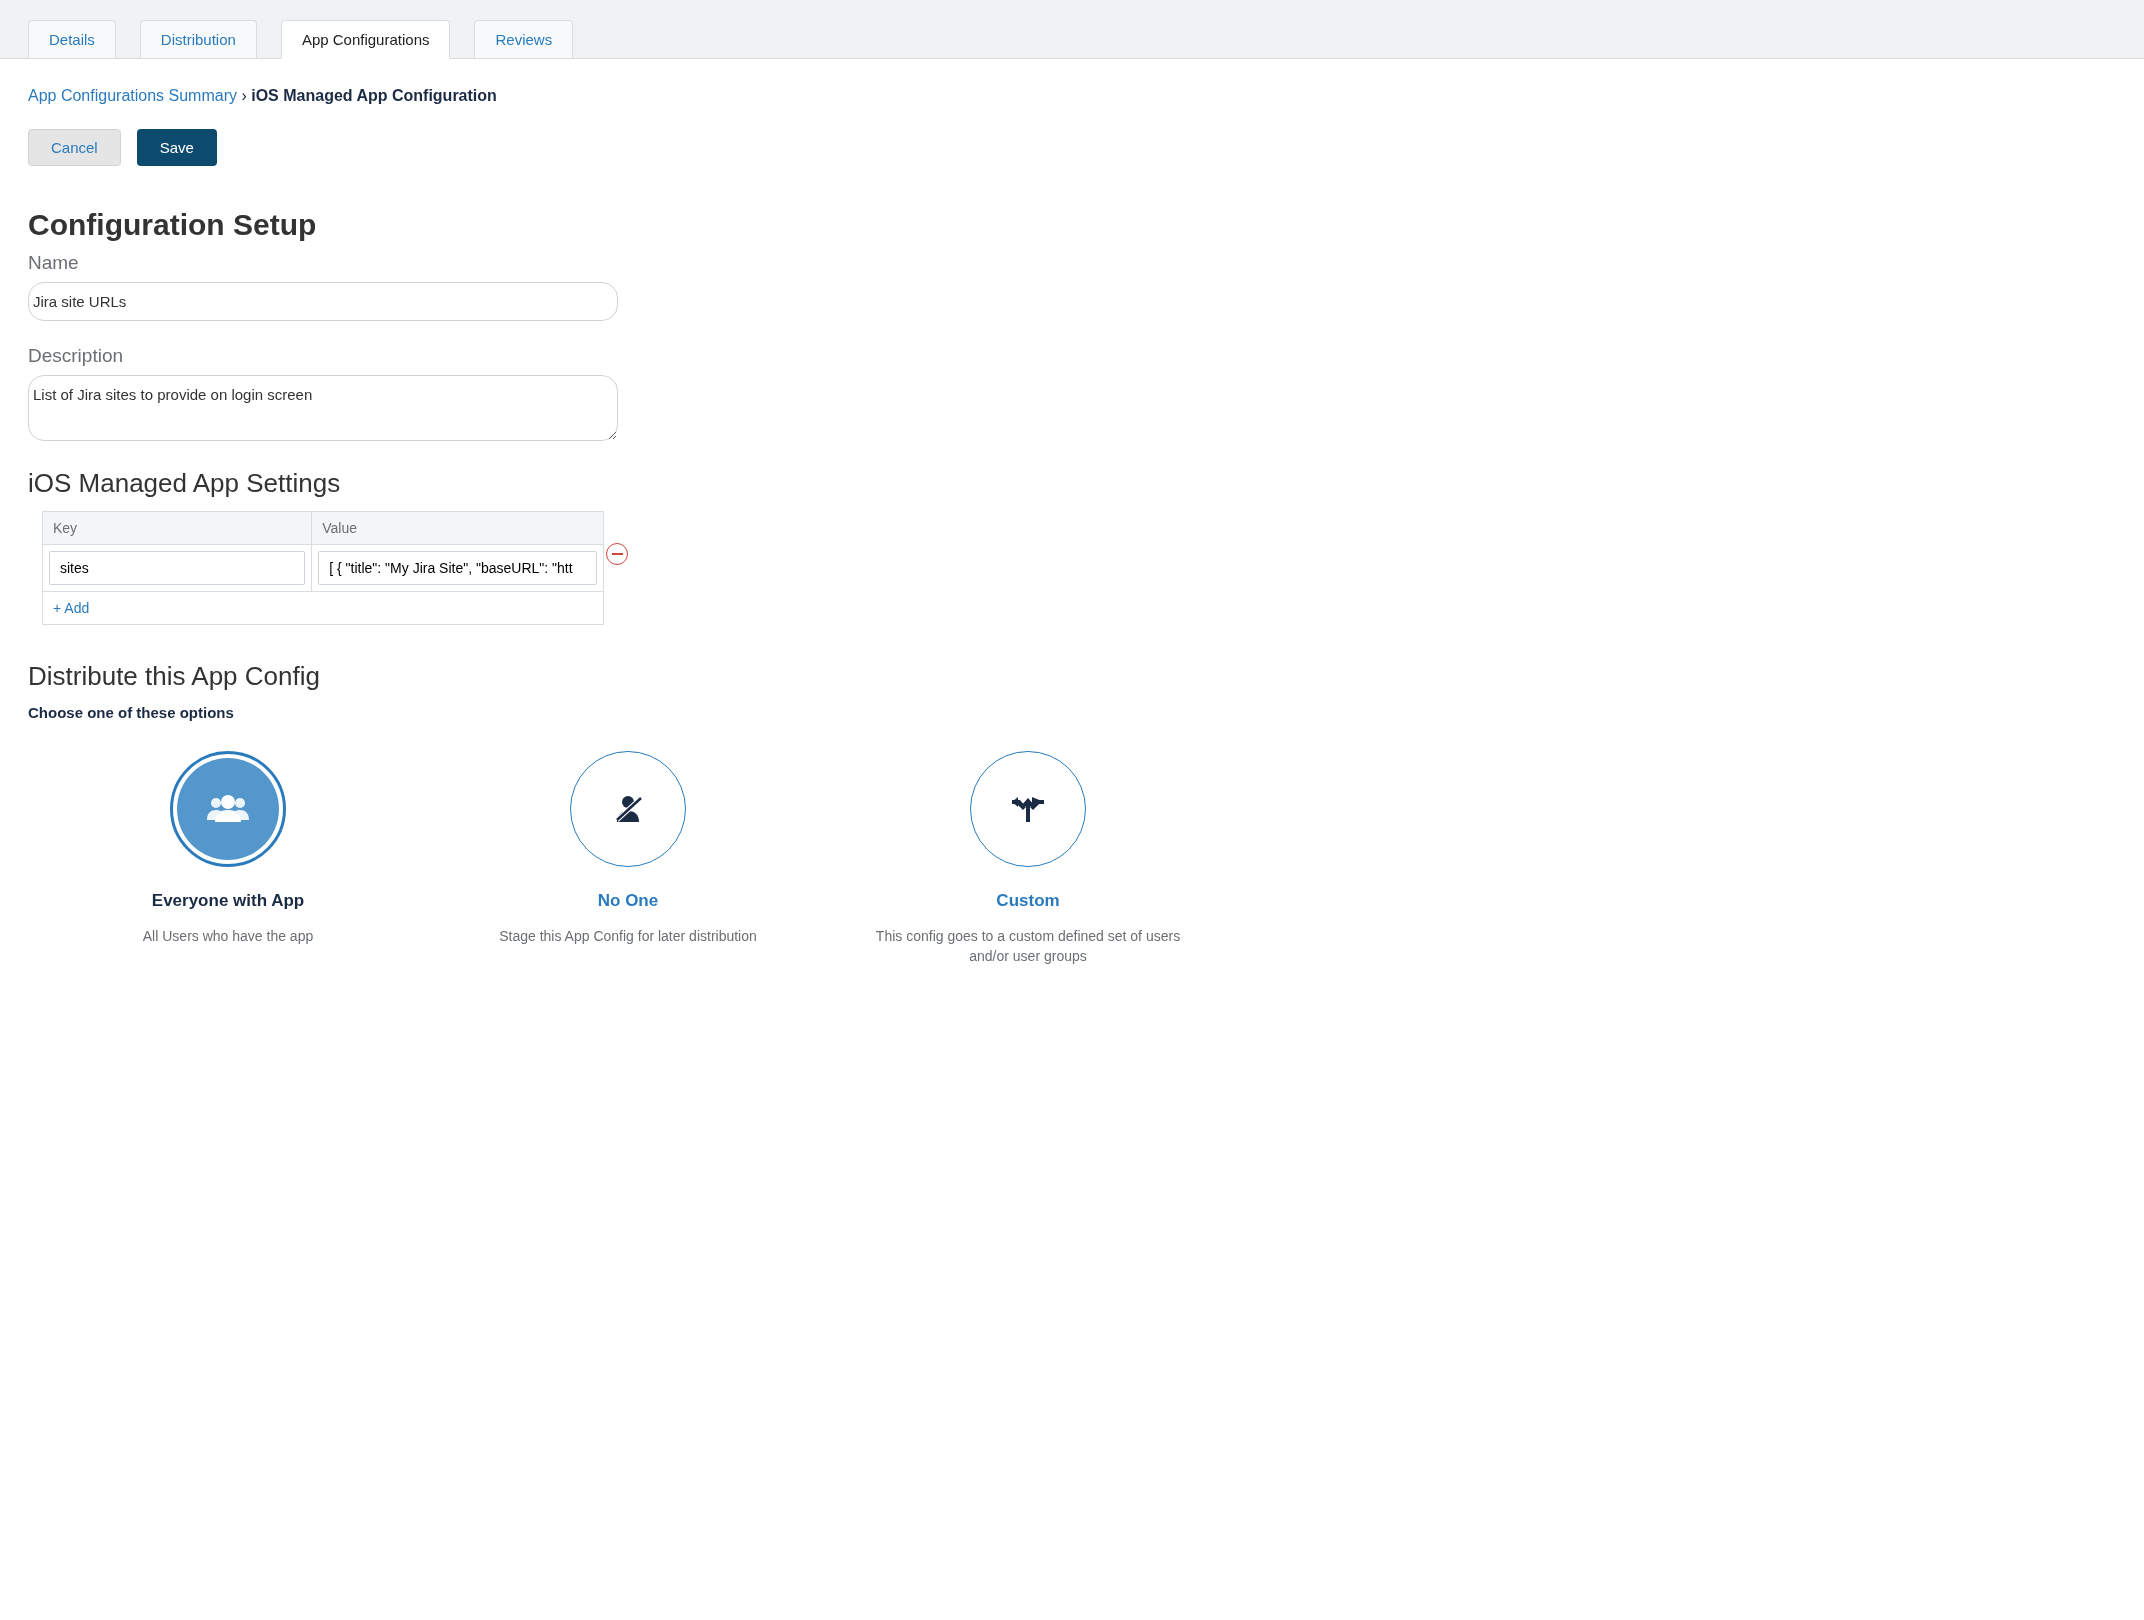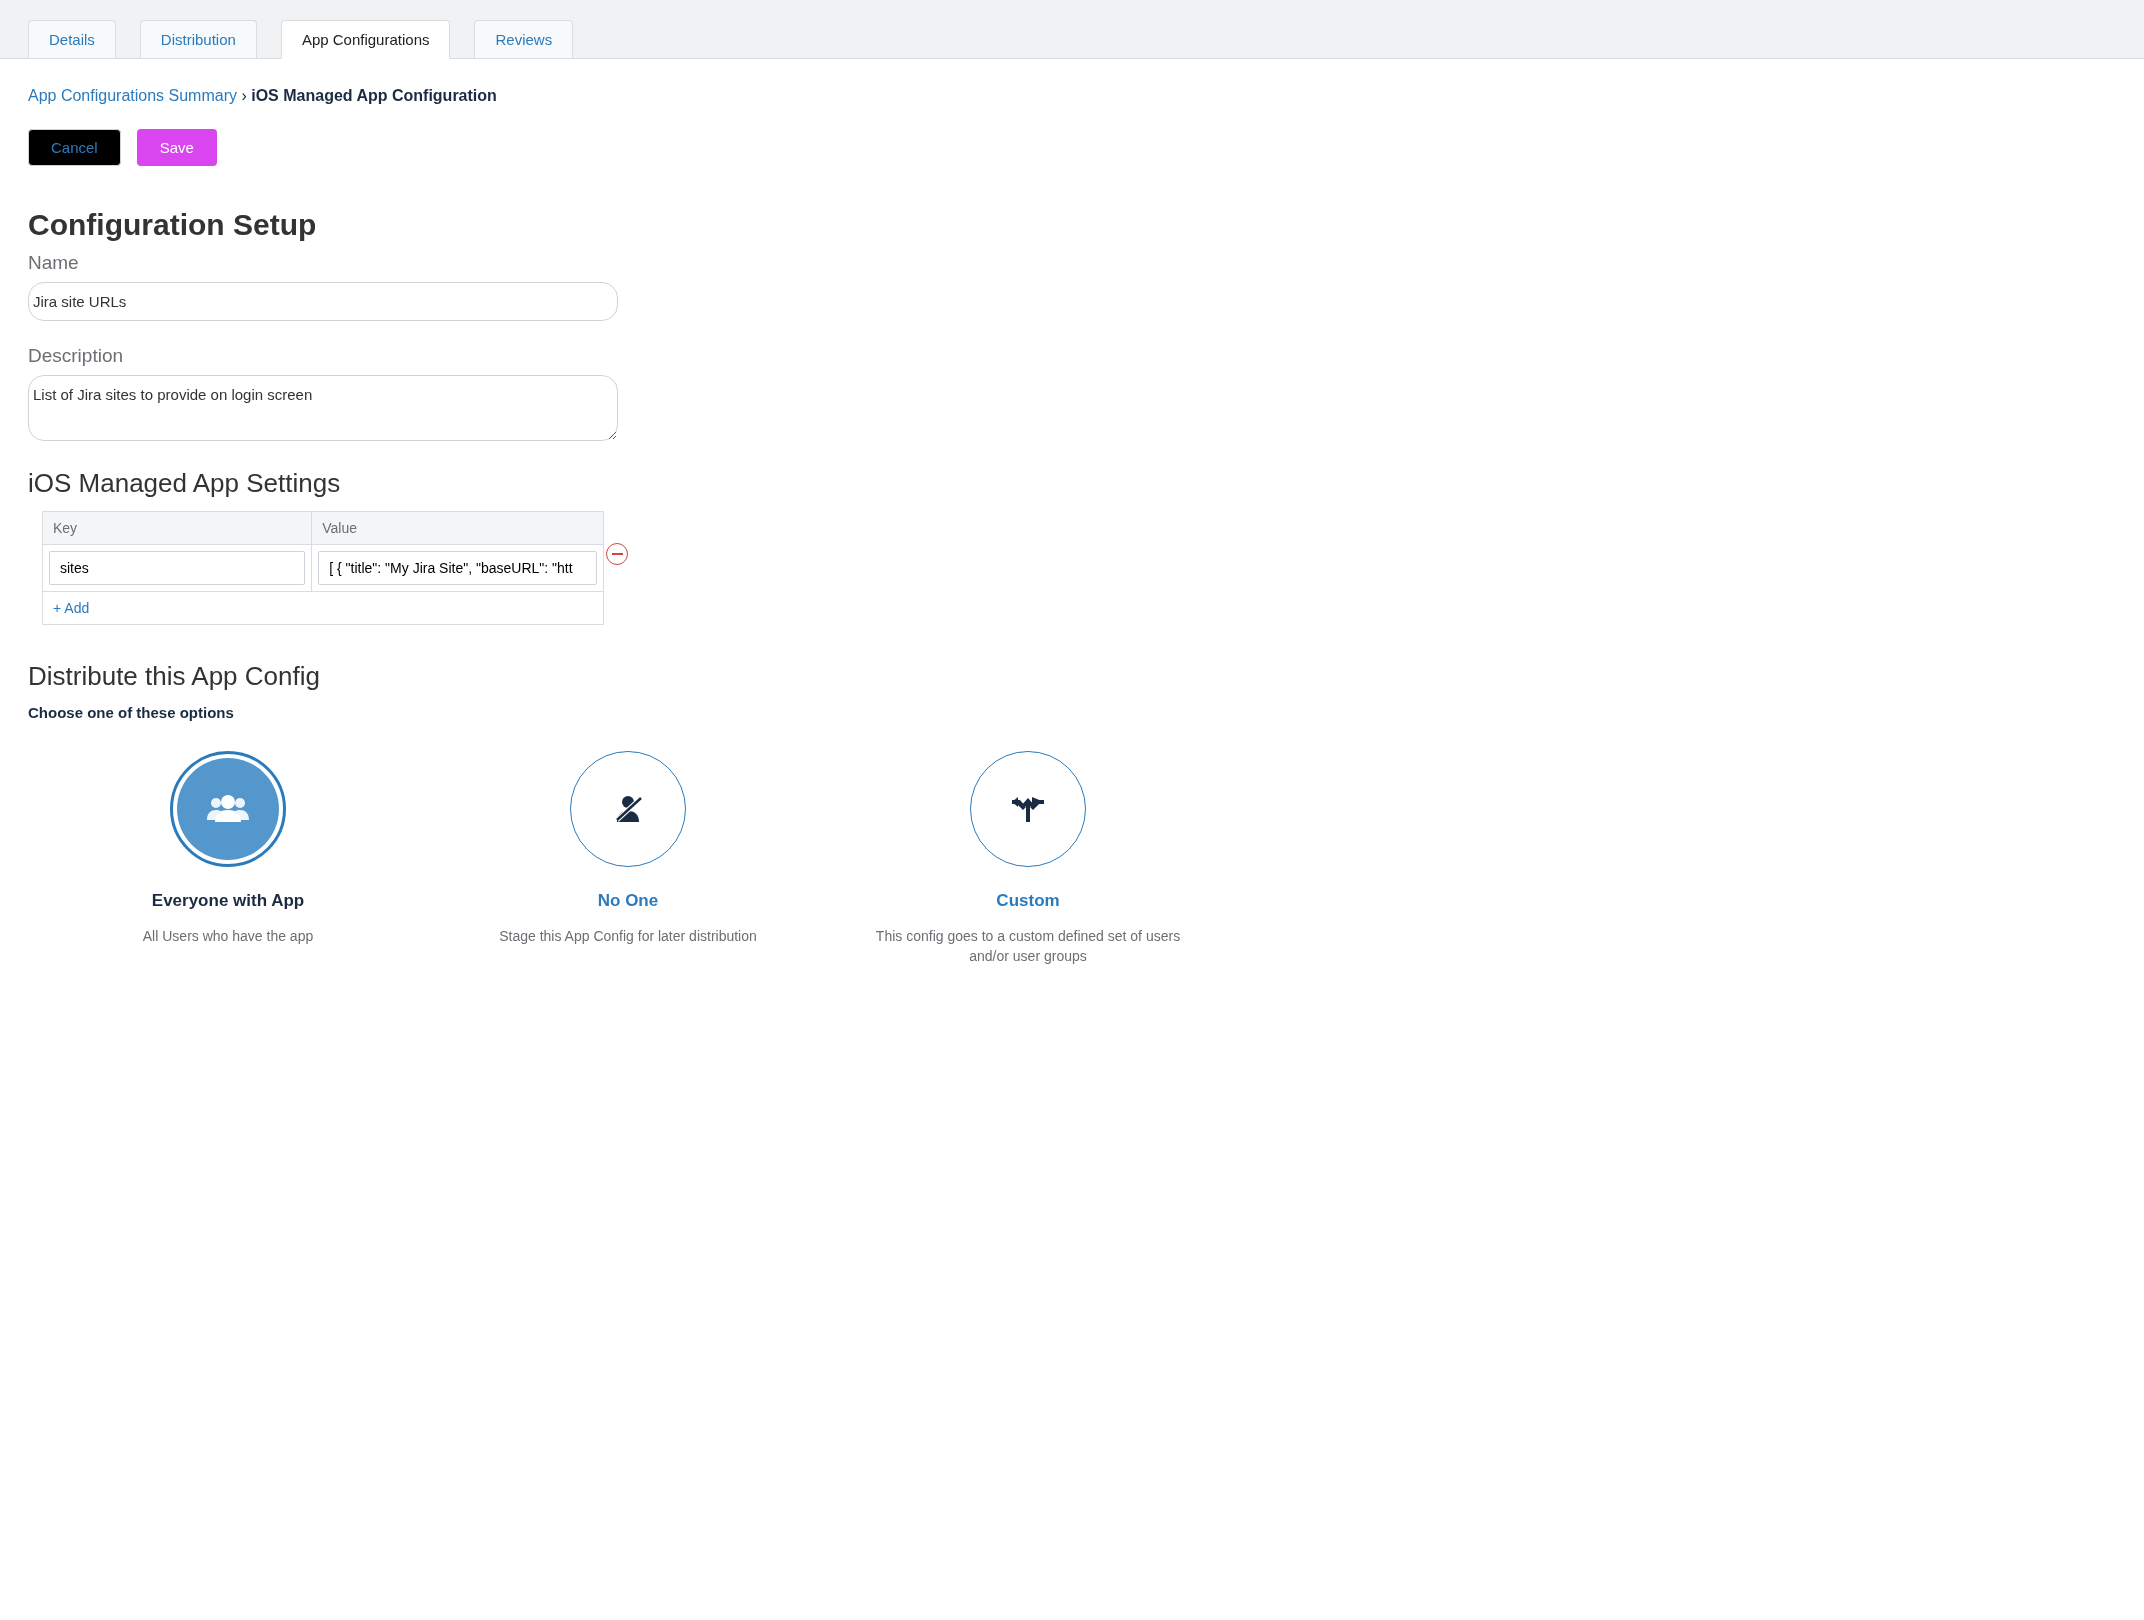--- a/index.html
+++ b/index.html
@@ -55,26 +55,26 @@
     margin-bottom: 42px;
   }
   .btn {
     padding: 9px 22px;
     border-radius: 4px;
     font-size: 15px;
     cursor: pointer;
     border: 1px solid transparent;
   }
   .btn-secondary {
-    background: #000000;
+    background: #e5e5e5;
     border: 1px solid #cfd4da;
     color: #2a7bbd;
   }
   .btn-primary {
-    background: #d946ef;
+    background: #0c4a6e;
     color: #fff;
   }
   h1 {
     font-size: 30px;
     font-weight: 700;
     color: #333;
     margin-bottom: 10px;
   }
   .field-label {
     font-size: 19px;

